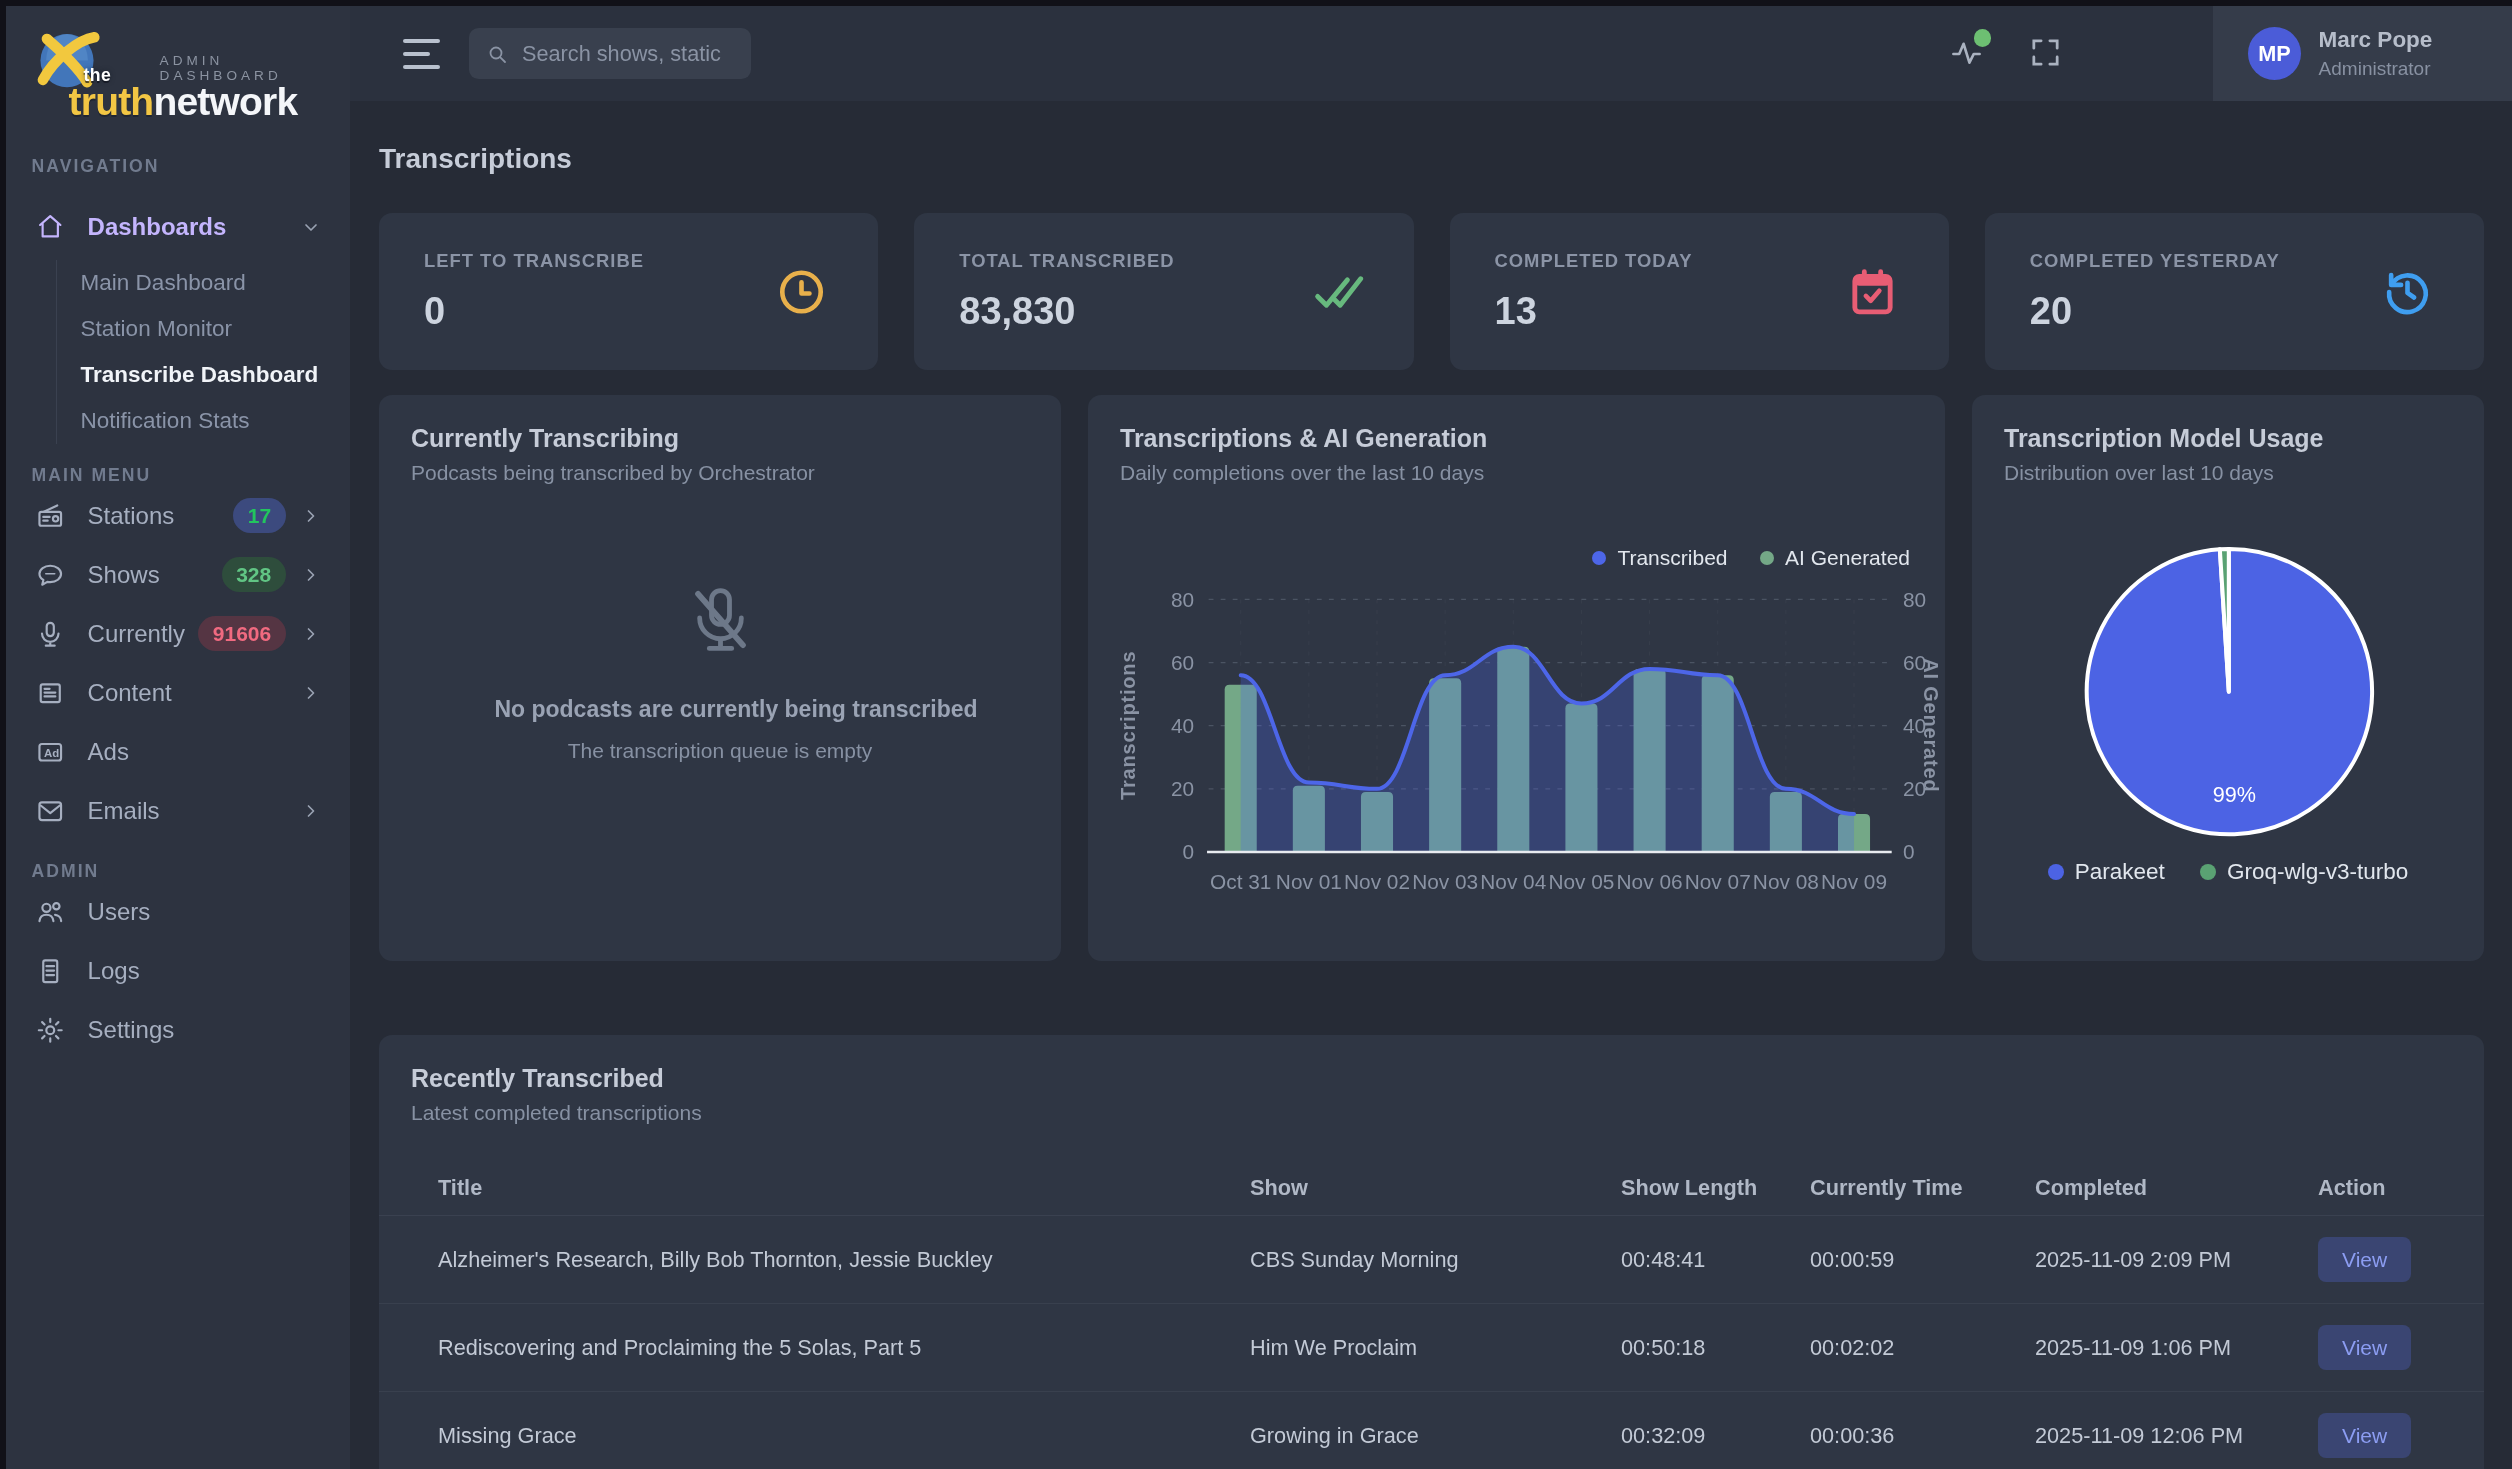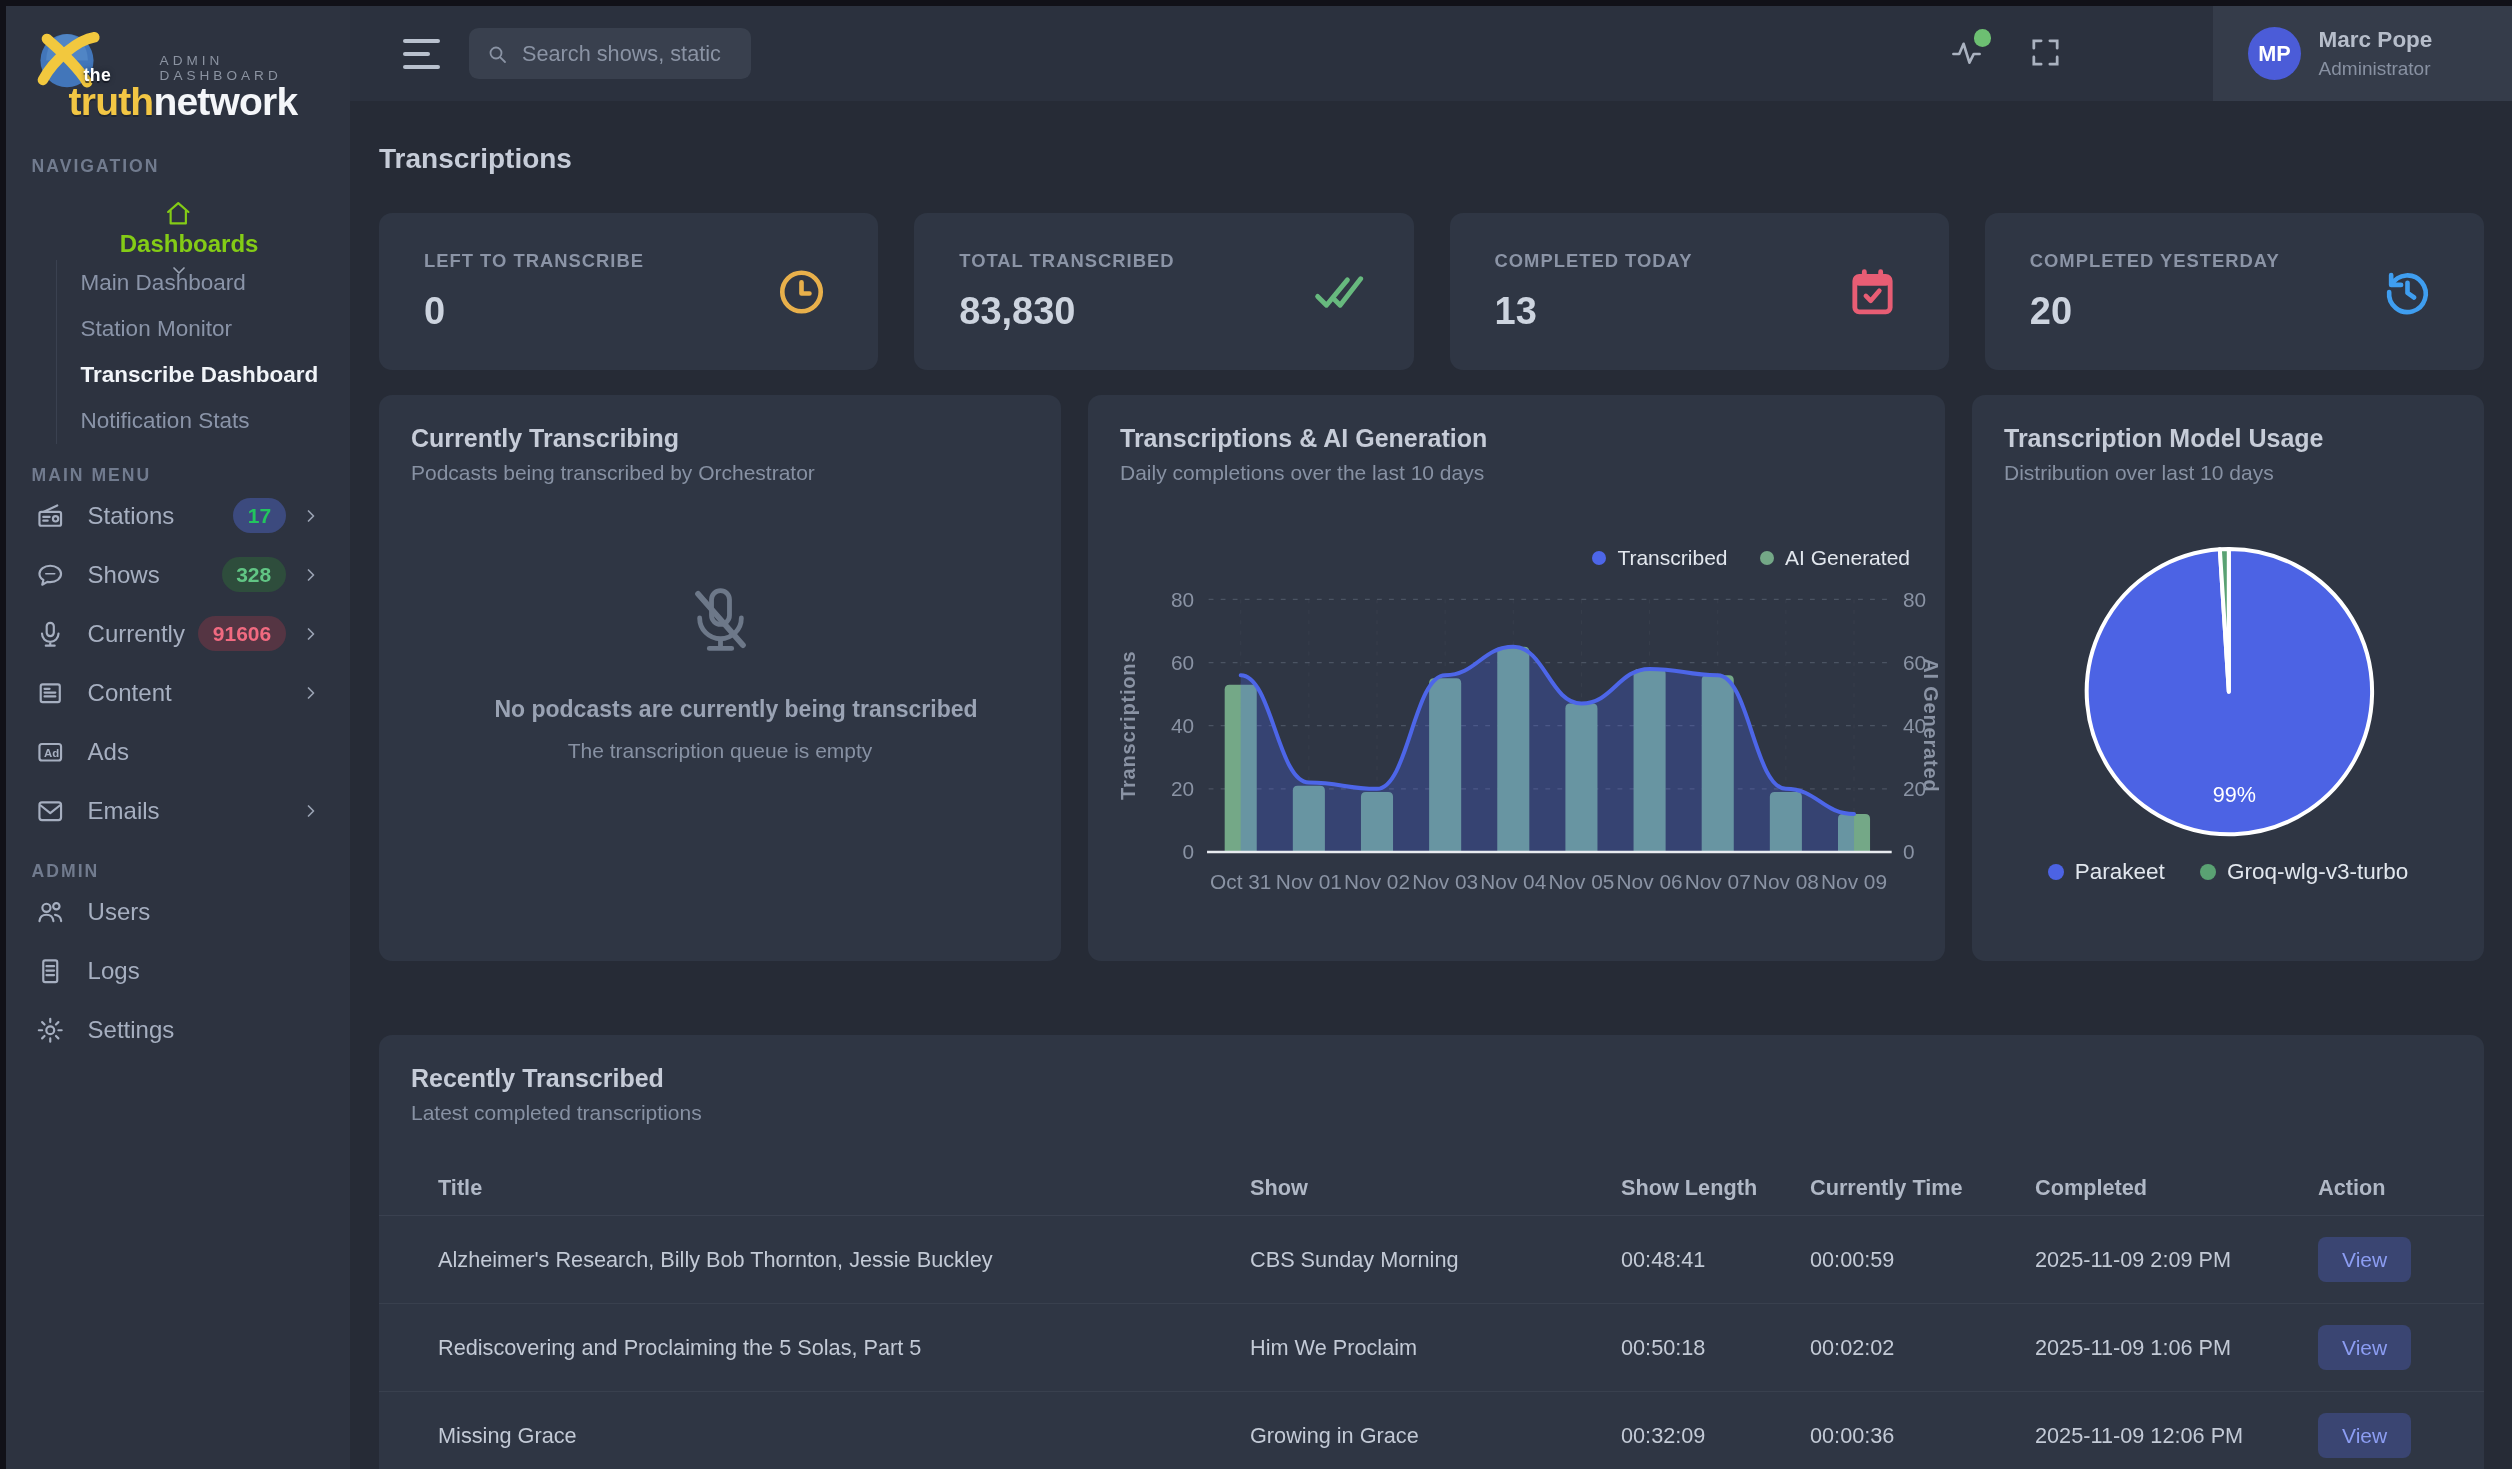--- a/index.html
+++ b/index.html
@@ -25,21 +25,21 @@
   .logo .the{position:absolute;left:78px;top:59px;font-size:17.6px;font-weight:800;color:#fff;
     text-shadow:0 1.6px 0 rgba(10,14,24,.65), 0 0 4.8px rgba(10,14,24,.5);letter-spacing:0.4px;}
   .brandline{position:absolute;left:63px;top:74px;display:flex;font-weight:800;font-size:39px;letter-spacing:-0.8px;}
   .brandline .truth{color:#f2c644;text-shadow:0 2.4px 0 rgba(10,14,24,.35);}
   .brandline .network{color:#f4f6f9;}
   .logo .tagline{position:absolute;left:154px;top:47px;font-size:13.6px;letter-spacing:4px;color:#8b93a1;}
 
   .nav-section-label{padding:0 0 0 26px;margin-top:21px;font-size:17.6px;font-weight:700;letter-spacing:2px;color:var(--dim);}
   .nav-section-label.first{margin-top:11.2px;}
   .nav-item{display:flex;align-items:center;height:59px;padding:0 27px 0 29px;color:var(--navitem);font-size:24px;cursor:pointer;}
-  .nav-item.parent{height:58px;margin-top:21px;color:#84cc16;font-weight:700;flex-direction:column;}
+  .nav-item.parent{height:58px;margin-top:21px;color:#c4b5fd;font-weight:700;}
   .nav-item .ic{width:32px;height:32px;flex:0 0 32px;display:flex;align-items:center;justify-content:center;}
   .nav-item .ic svg{width:30.5px;height:30.5px;}
   .nav-item .lbl{margin-left:21px;flex:1;white-space:nowrap;}
   .badge{border-radius:22.5px;padding:5.6px 14.4px;font-size:21px;font-weight:600;margin-right:13px;}
   .badge.blue{background:#3c4a7e;color:#22c55e;}
   .badge.green{background:#2e4d3c;color:#61c584;}
   .badge.red{background:#553543;color:#f06a80;}
   .chev{color:#99a2b2;display:flex;align-items:center;}
   .chev svg{width:24px;height:24px;}
   .nav-children{margin:4.8px 0 6.4px 50px;border-left:1.6px solid #3a4150;}

